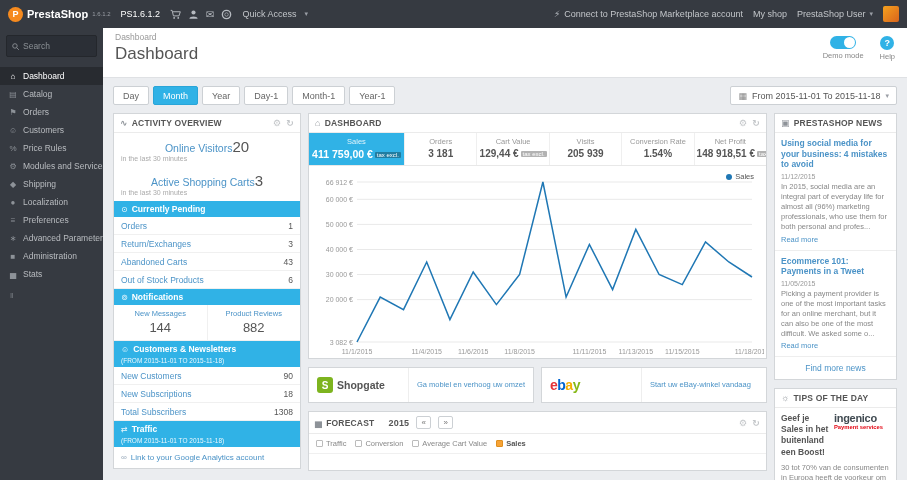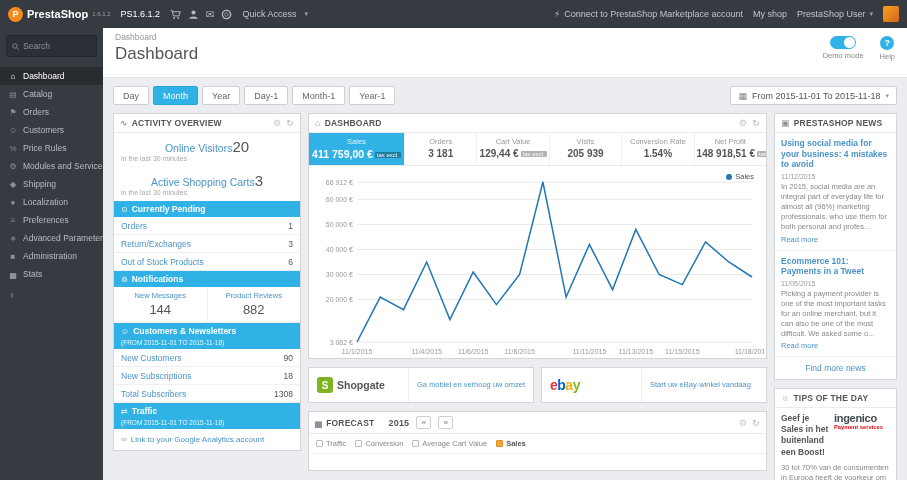--- a/index.html
+++ b/index.html
@@ -329,20 +329,24 @@
             </div>
             <div class="a-row">
                 <a class="a-label">Orders</a>
                 <span class="a-value">1</span>
               </div>
             <div class="a-row">
                 <a class="a-label">Return/Exchanges</a>
                 <span class="a-value">3</span>
               </div>
             <div class="a-row">
+                <a class="a-label">Abandoned Carts</a>
+                <span class="a-value">43</span>
+              </div>
+            <div class="a-row">
                 <a class="a-label">Out of Stock Products</a>
                 <span class="a-value">6</span>
               </div>
 
             <div class="blue-bar">
               <span class="bb-icon">⊚</span>
               <span>Notifications</span>
 
             </div>
             <div class="notif-grid">

